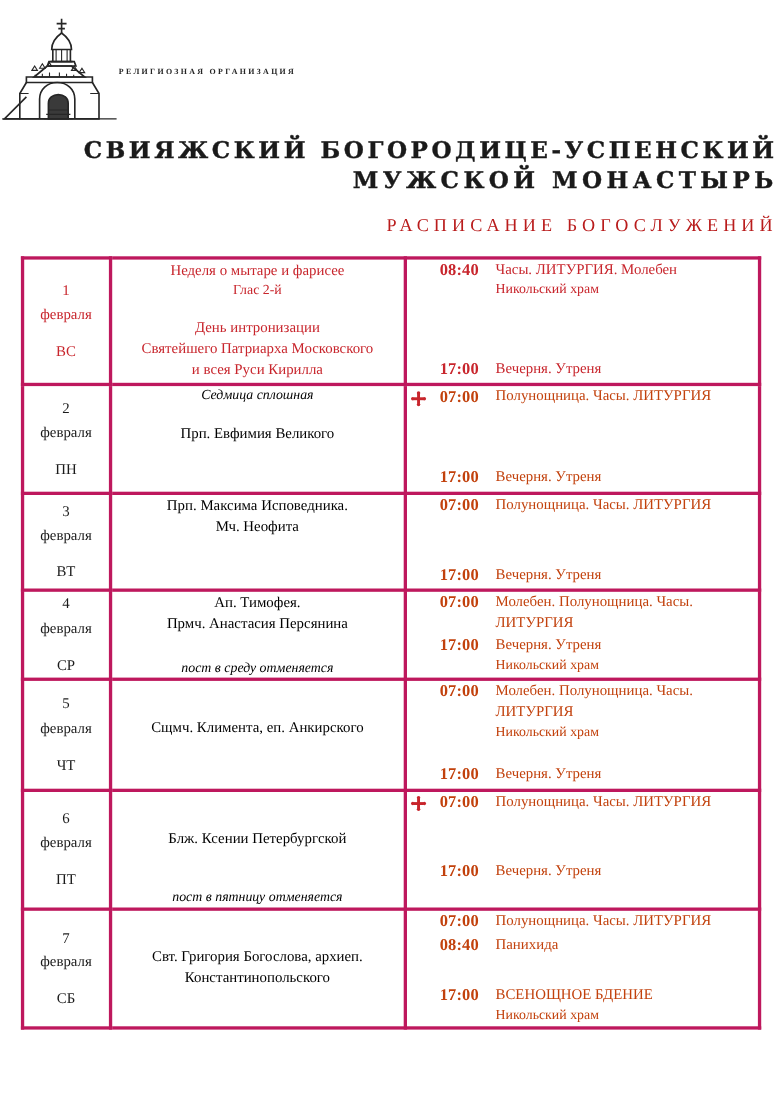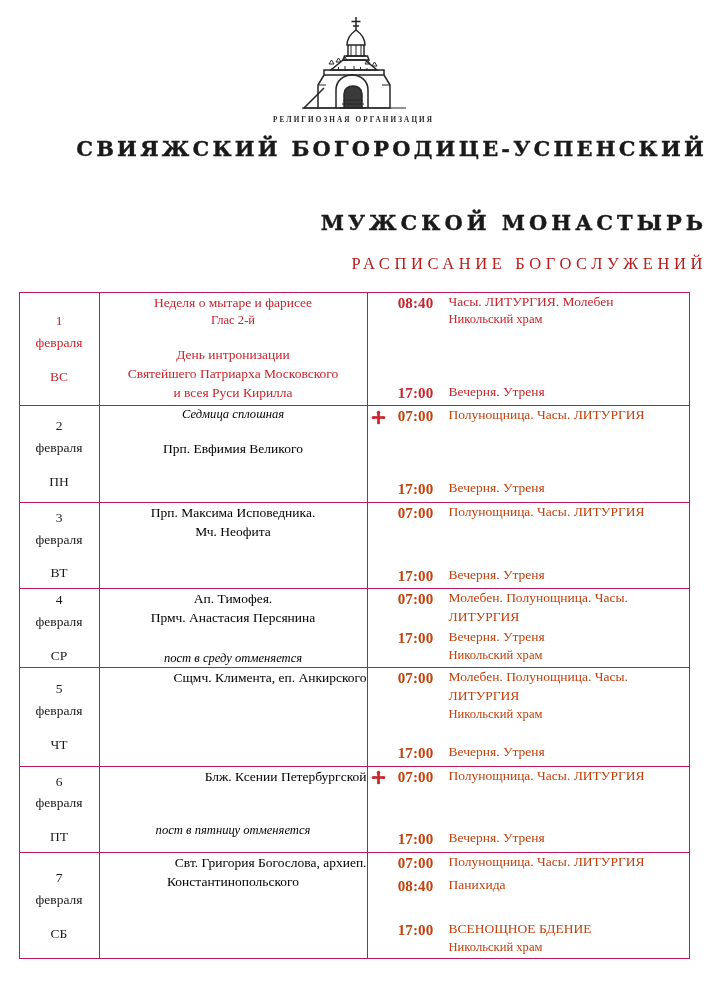--- a/index.html
+++ b/index.html
@@ -18,23 +18,23 @@
   }
 
   
   .masthead {
     width: 100%;
     padding-top: 14px;
     text-align: center;
   }
   .logo-wrap {
     display: flex;
-    flex-direction: column;
+    flex-direction: row;
     align-items: center;
-    justify-content: space-between;
+    justify-content: flex-start;
   }
   .logo-mark {
     width: 108px;
     height: 98px;
     display: block;
   }
   .logo-caption {
     margin-top: 4px;
     font-size: 7.2px;
     letter-spacing: 2.1px;
@@ -54,21 +54,20 @@
     display: block;
     font-family: "DejaVu Serif", "Liberation Serif", serif;
     font-weight: 700;
     font-size: 21px;
     letter-spacing: 3.2px;
     white-space: nowrap;
     -webkit-text-stroke: 0.35px #1a1a1a;
   }
   .monastery-title .tline.l2 {
     letter-spacing: 4.0px;
-    margin-top: 47px;
   }
 
   .schedule-heading {
     margin-top: 17px;
     text-align: right;
     font-size: 16.5px;
     letter-spacing: 4.6px;
     color: #b91c1c;
     font-family: "Liberation Serif", "DejaVu Serif", serif;
   }
@@ -77,21 +76,21 @@
   .schedule-wrap {
     margin: 18px auto 0 auto;
     width: 670px;
   }
   table.schedule {
     width: 100%;
     border-collapse: collapse;
     table-layout: fixed;
   }
   table.schedule td {
-    border: 1px solid #be185d;
+    border: 3px solid #be185d;
     vertical-align: top;
     padding: 0;
   }
   .col-date  { width: 80px; }
   .col-feast { width: 268px; }
   .col-serv  { width: 322px; }
 
   
   .date-cell {
     text-align: center;
@@ -108,21 +107,21 @@
   
   .feast-cell {
     padding: 8px 10px 8px 10px;
     font-size: 13.5px;
     line-height: 1.42;
     color: #000000;
   }
   .feast-block { }
   .feast-line { display: block; }
   .feast-line.center { text-align: center; }
-  .feast-line.left   { text-align: right; }
+  .feast-line.left   { text-align: center; margin-top: 32px; }
   .feast-line.italic { font-style: italic; }
   .feast-line.small  { font-size: 12.6px; }
   .feast-gap { display: block; height: 15px; }
   .feast-note {
     display: block;
     font-style: italic;
     font-size: 12.6px;
     text-align: center;
   }
 

